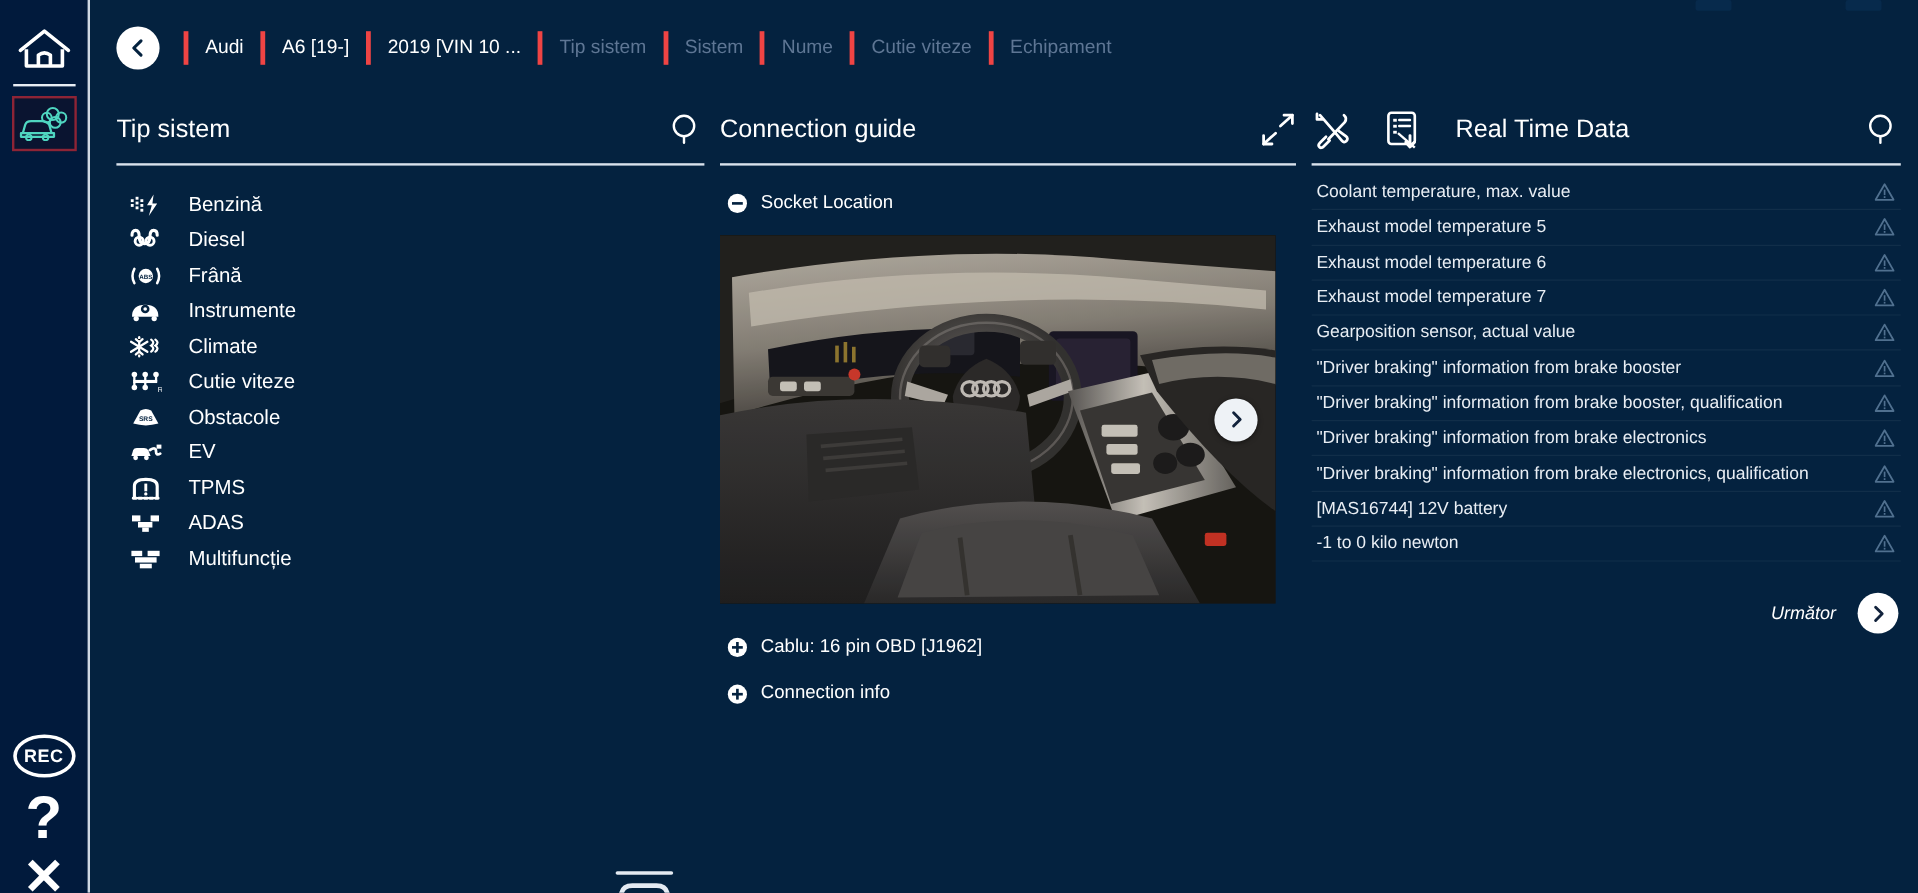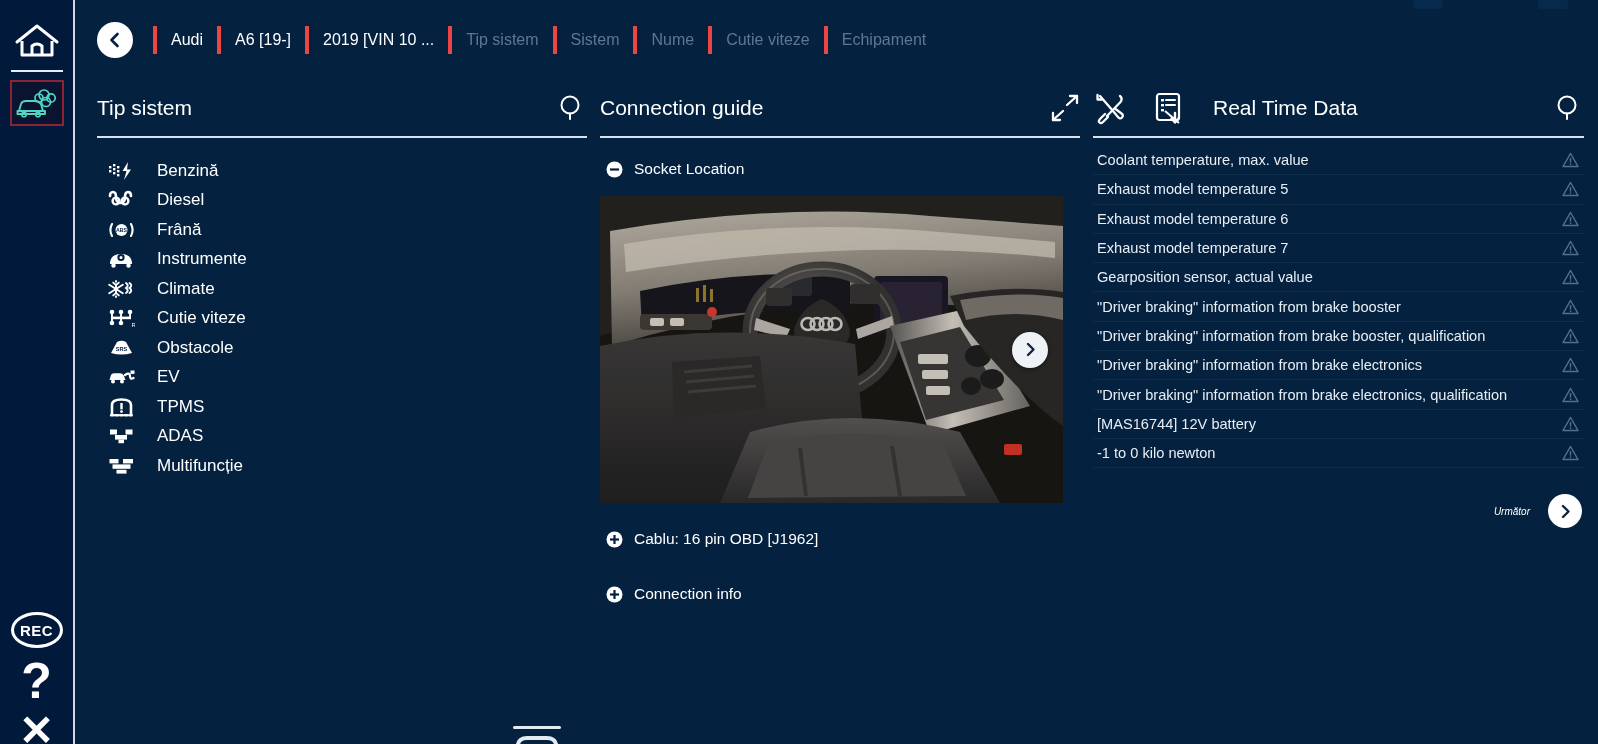--- a/index.html
+++ b/index.html
@@ -95,36 +95,36 @@
     margin-top:18px; width:463px; height:307px; position:relative; overflow:hidden;
     background:#1b1916;
   }
   .carousel-next {
     position:absolute; right:15px; top:50%; margin-top:-18px;
     width:36px; height:36px; border-radius:50%; background:#eef2f6;
     display:flex; align-items:center; justify-content:center; cursor:pointer;
     box-shadow:0 1px 4px rgba(0,0,0,.5);
   }
   .conn-item { margin-top:27px; }
-  .conn-item.second { margin-top:37px; }
+  .conn-item.second { margin-top:21px; }
 
   
   .rtd-head-icons { display:flex; align-items:center; gap:26px; margin-right:28px; }
   .rtd-list { padding-top:8px; }
   .rtd-row {
     height:29.3px; display:flex; align-items:center; cursor:pointer;
     border-bottom:1px solid rgba(255,255,255,.055);
   }
   .rtd-label { font-size:14.6px; color:#e9eef4; flex:1; white-space:nowrap; overflow:hidden; text-overflow:ellipsis; padding-left:4px;}
   .rtd-warn { width:28px; flex:0 0 28px; display:flex; align-items:center; justify-content:center; }
   .rtd-footer {
     margin-top:26px; display:flex; align-items:center; justify-content:flex-end;
     padding-right:2px;
   }
-  .next-label { font-size:10px; color:#ffffff; font-style:italic; margin-right:18px; }
+  .next-label { font-size:15px; color:#ffffff; font-style:italic; margin-right:18px; }
   .next-btn {
     width:34px; height:34px; border-radius:50%; background:#ffffff;
     display:flex; align-items:center; justify-content:center; cursor:pointer;
   }
 
   
   .bottom-car {
     position:absolute; left:50%; bottom:-26px; margin-left:-330px;
     width:60px; height:52px; overflow:hidden;
   }

